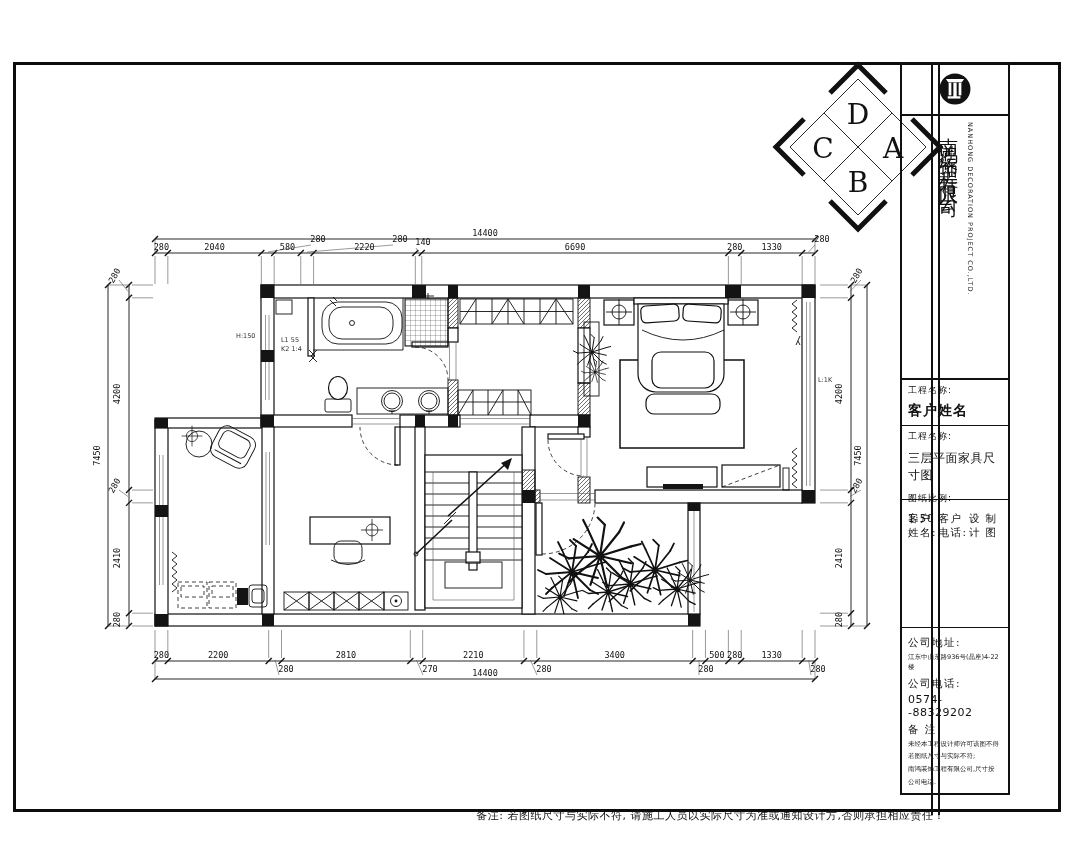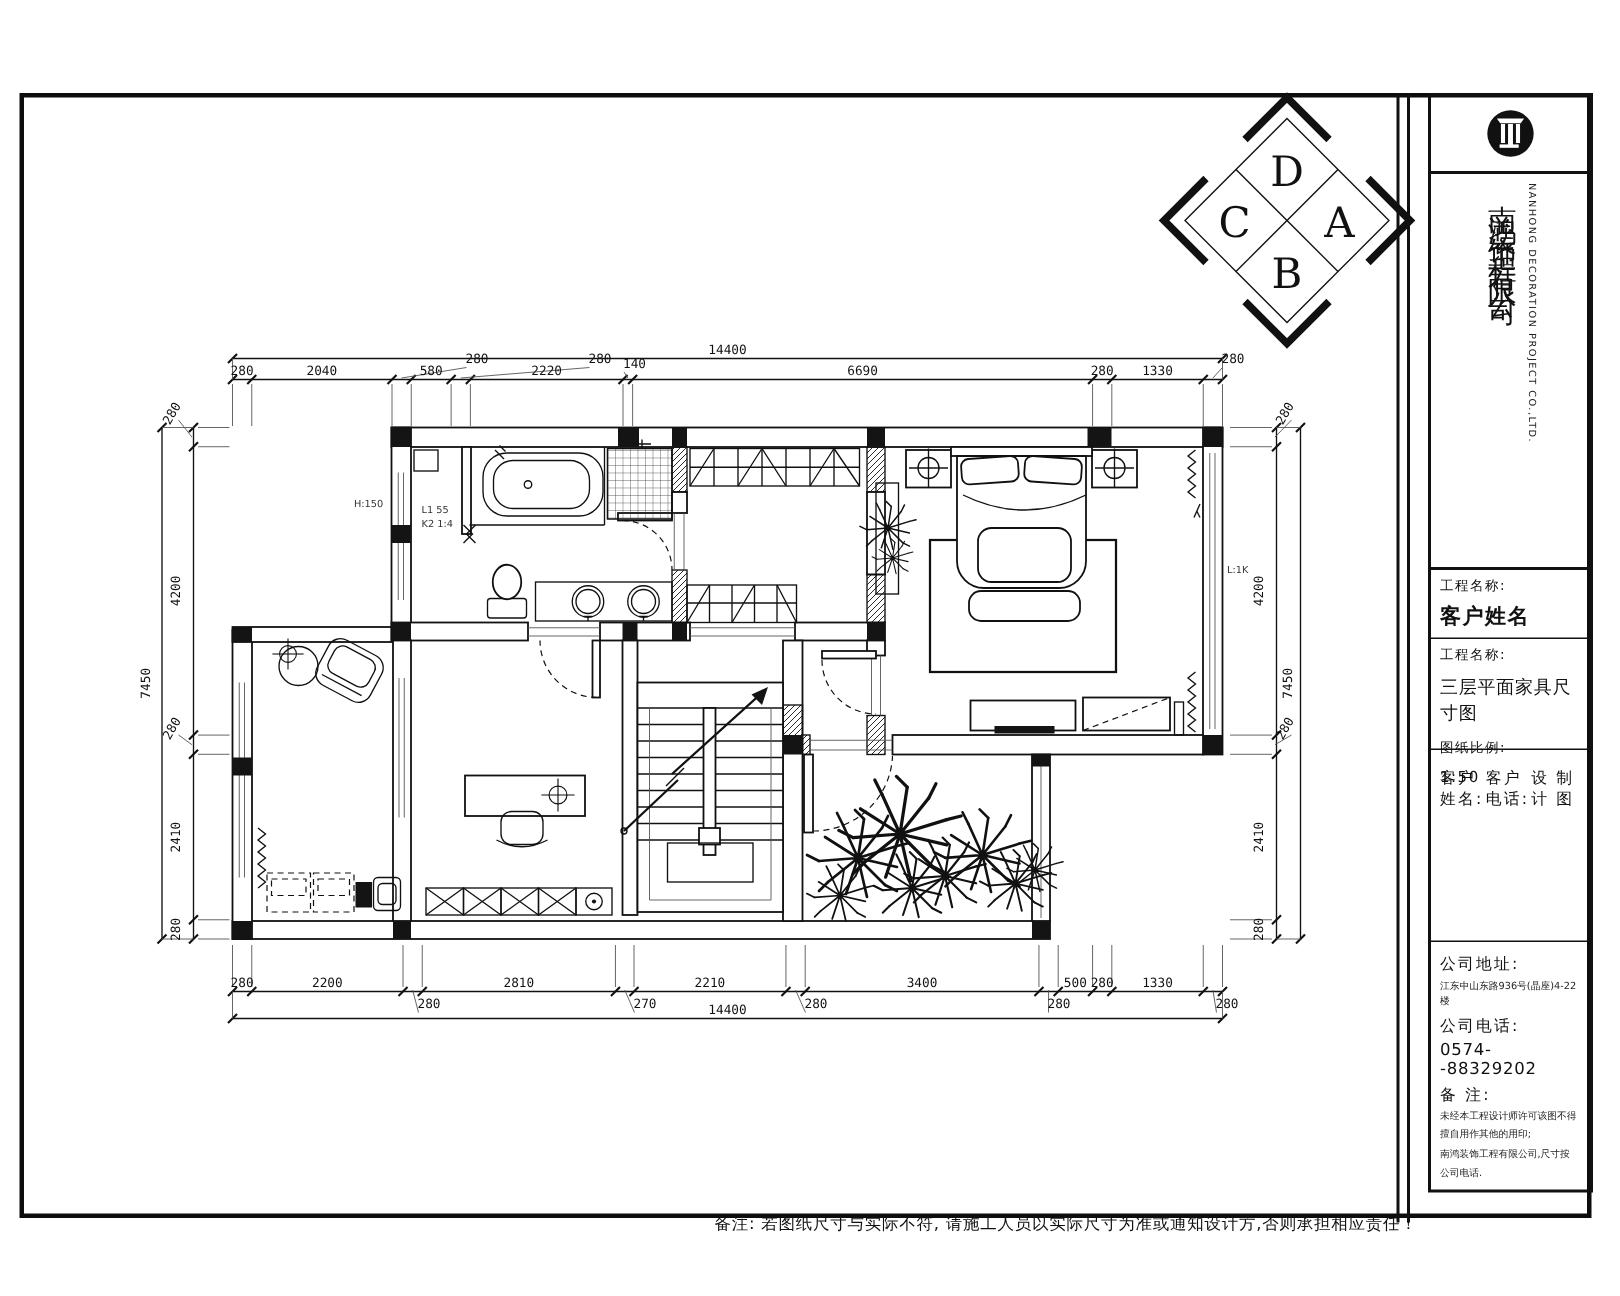--- a/index.html
+++ b/index.html
@@ -2,21 +2,21 @@
 <html><head>
 <meta charset="utf-8">
 <style>
   html,body{margin:0;padding:0;background:#fff;}
   .sheet{position:relative;width:1080px;height:864px;background:#fff;overflow:hidden;
          font-family:"DejaVu Sans",sans-serif;color:#111;}
   .page-border{position:absolute;left:13px;top:62px;width:1048px;height:750px;
                border:3px solid #0d0d0d;box-sizing:border-box;}
   .vsep{position:absolute;top:62px;height:753px;width:1.5px;background:#111;}
   
-  .tblock{position:absolute;left:952px;top:62px;width:110px;height:733px;
+  .tblock{position:absolute;left:900px;top:62px;width:110px;height:733px;
           border:2px solid #111;box-sizing:border-box;display:flex;flex-direction:column;}
   .tb-logo{height:50px;border-bottom:2px solid #111;display:flex;align-items:center;justify-content:center;}
   .tb-names{height:264px;border-bottom:2px solid #111;display:flex;flex-direction:row;
             justify-content:center;padding-top:6px;box-sizing:border-box;}
   .tb-names .cn{writing-mode:vertical-rl;text-orientation:upright;font-family:"DejaVu Serif",serif;
                 font-size:19px;letter-spacing:7px;font-weight:500;}
   .tb-names .en{writing-mode:vertical-rl;font-size:6.5px;letter-spacing:1px;margin-left:3px;color:#222;}
   .tb-sec{box-sizing:border-box;padding:4px 6px;}
   .tb-project{height:46px;border-bottom:1.5px solid #111;}
   .tb-content{height:74px;border-bottom:1.5px solid #111;}
@@ -90,21 +90,21 @@
       <div class="lbl2">设  计</div>
       <div class="lbl2">制  图</div>
     </div>
     <div class="tb-sec tb-addr">
       <div class="lbl2">公司地址:</div>
       <div class="small">江东中山东路936号(晶座)4-22楼</div>
       <div class="lbl2">公司电话:</div>
       <div class="telv">0574--88329202</div>
       <div class="lbl2">备  注:</div>
       <div class="small">未经本工程设计师许可该图不得</div>
-      <div class="small">擅自用作其他的用印;</div>
+      <div class="small">若图纸尺寸与实际不符;</div>
       <div class="small">南鸿装饰工程有限公司,尺寸按</div>
       <div class="small">公司电话.</div>
     </div>
   </div>
 
   <svg class="plan" width="1080" height="864" viewBox="0 0 1080 864">
     <defs>
       <pattern id="hatch" width="4" height="4" patternUnits="userSpaceOnUse">
         <path d="M0,4 L4,0" stroke="#111" stroke-width="0.6"></path>
       </pattern>

